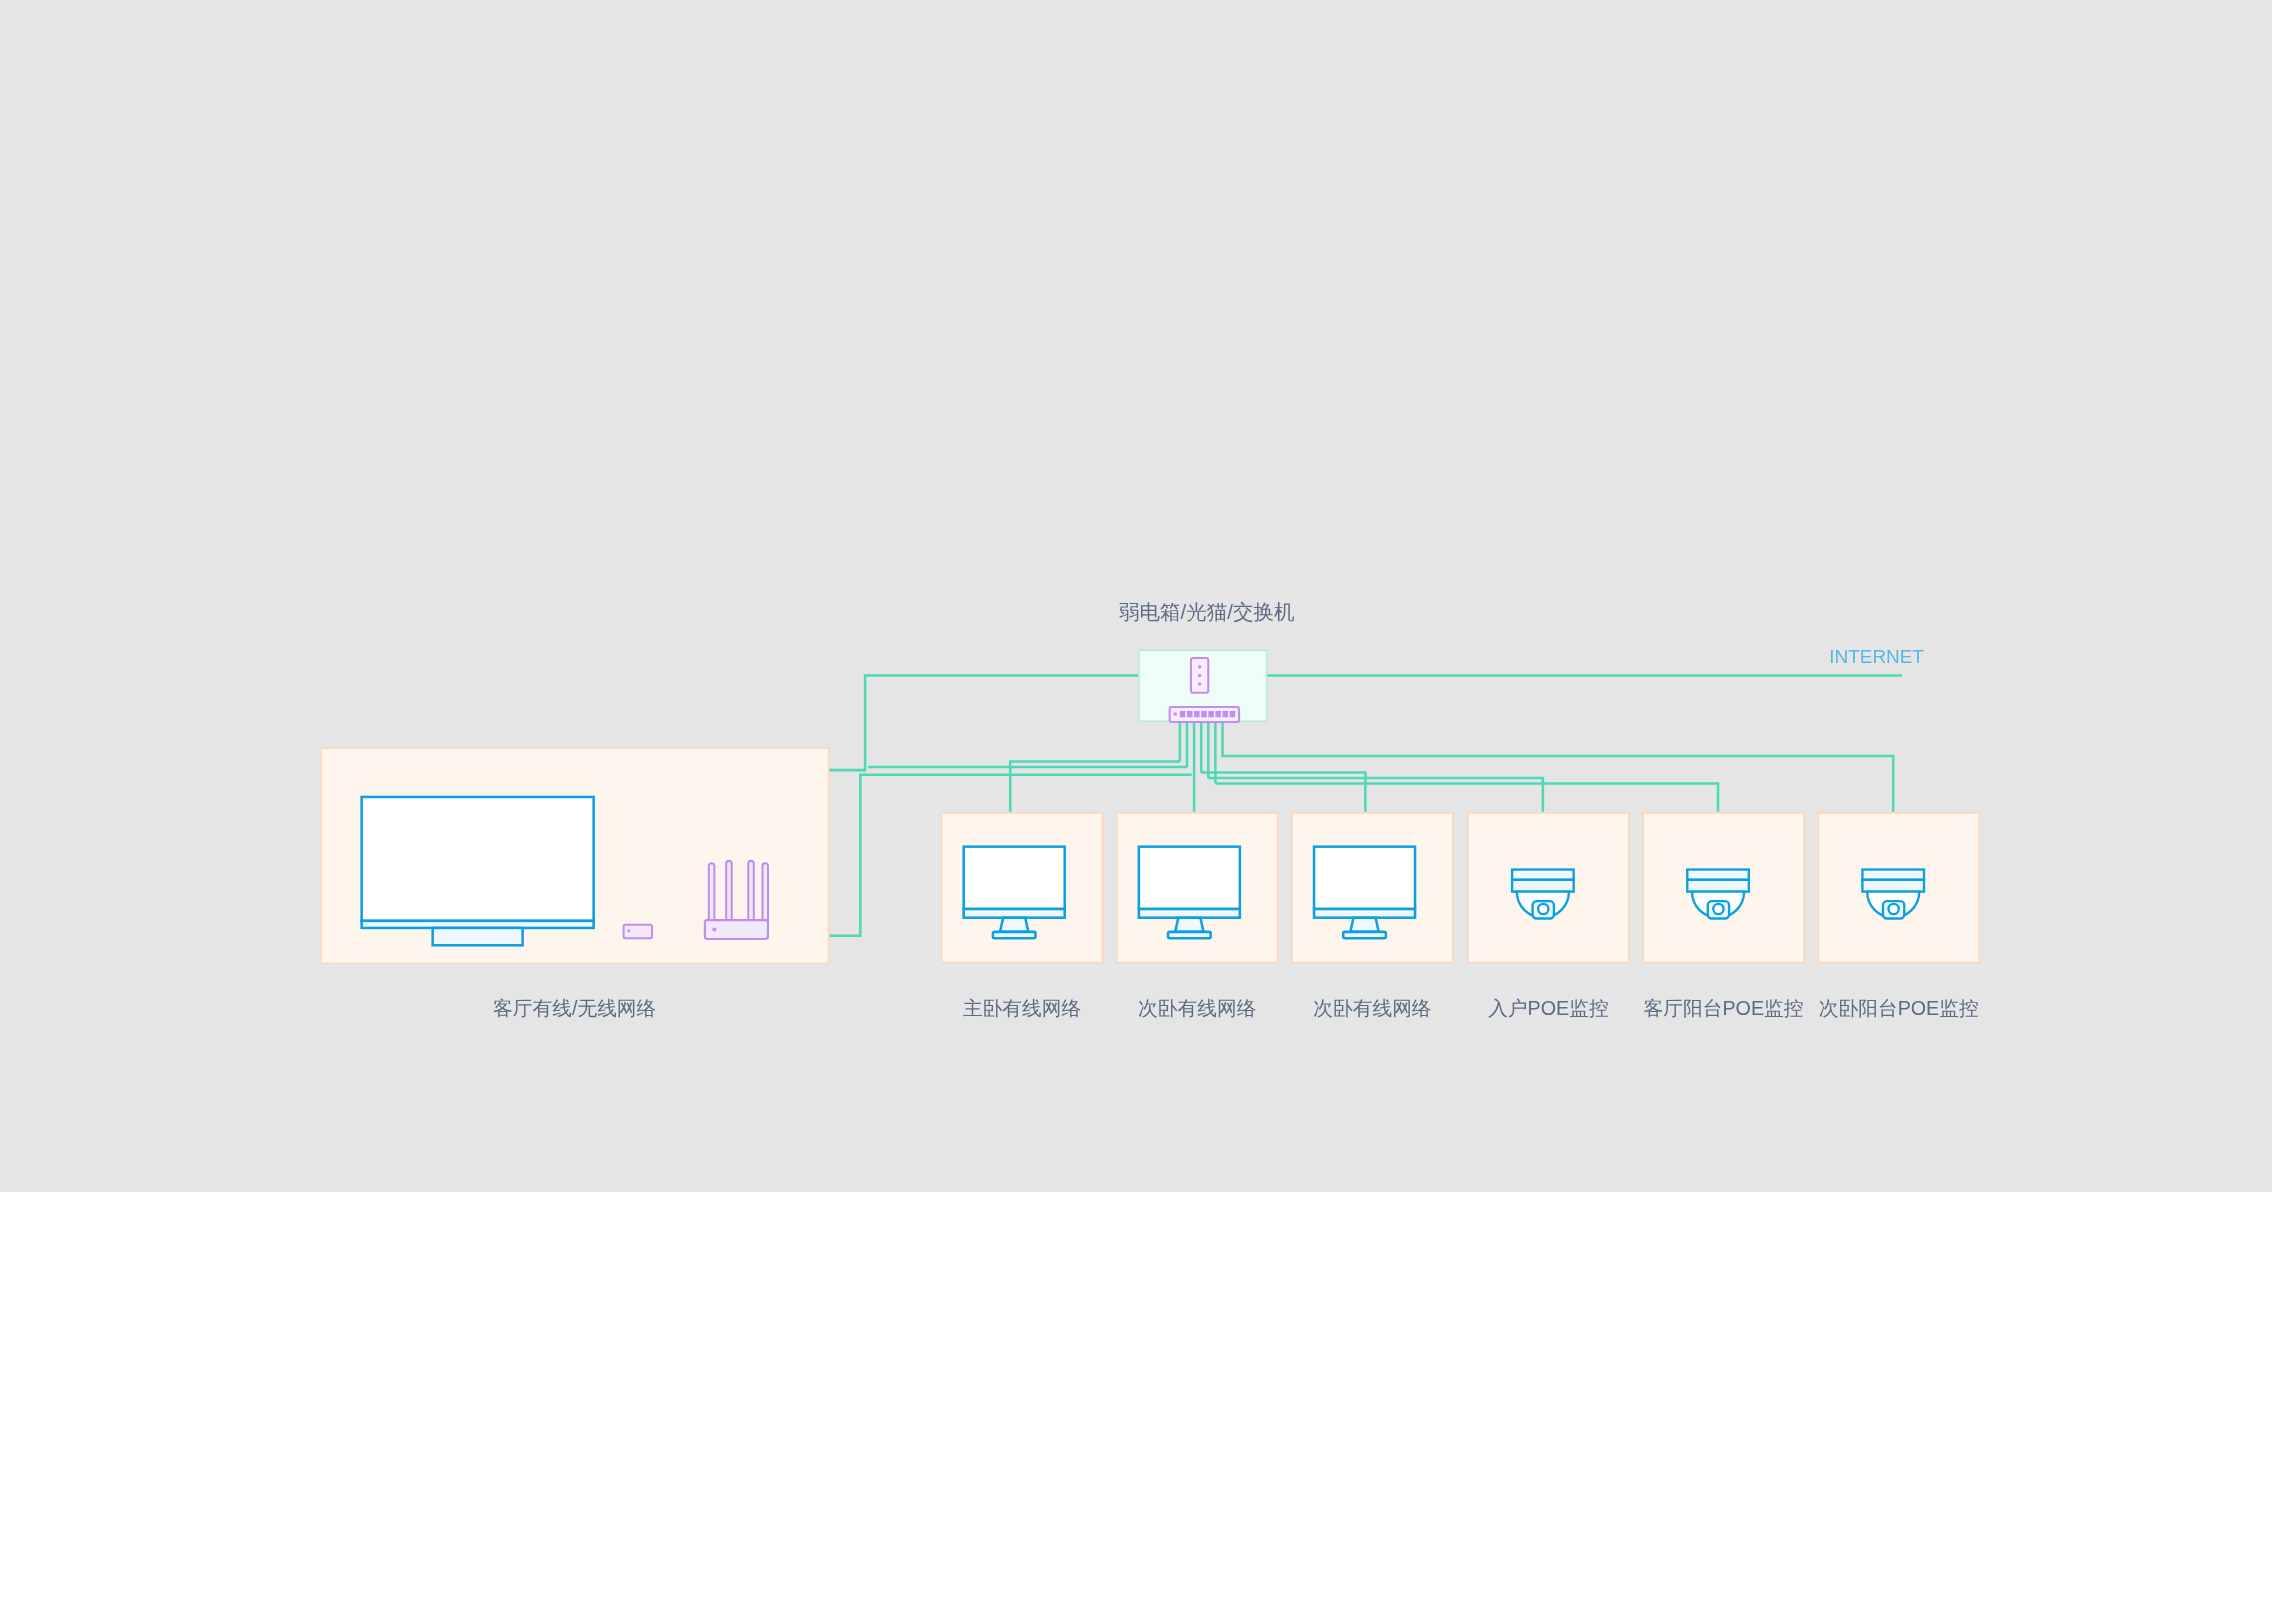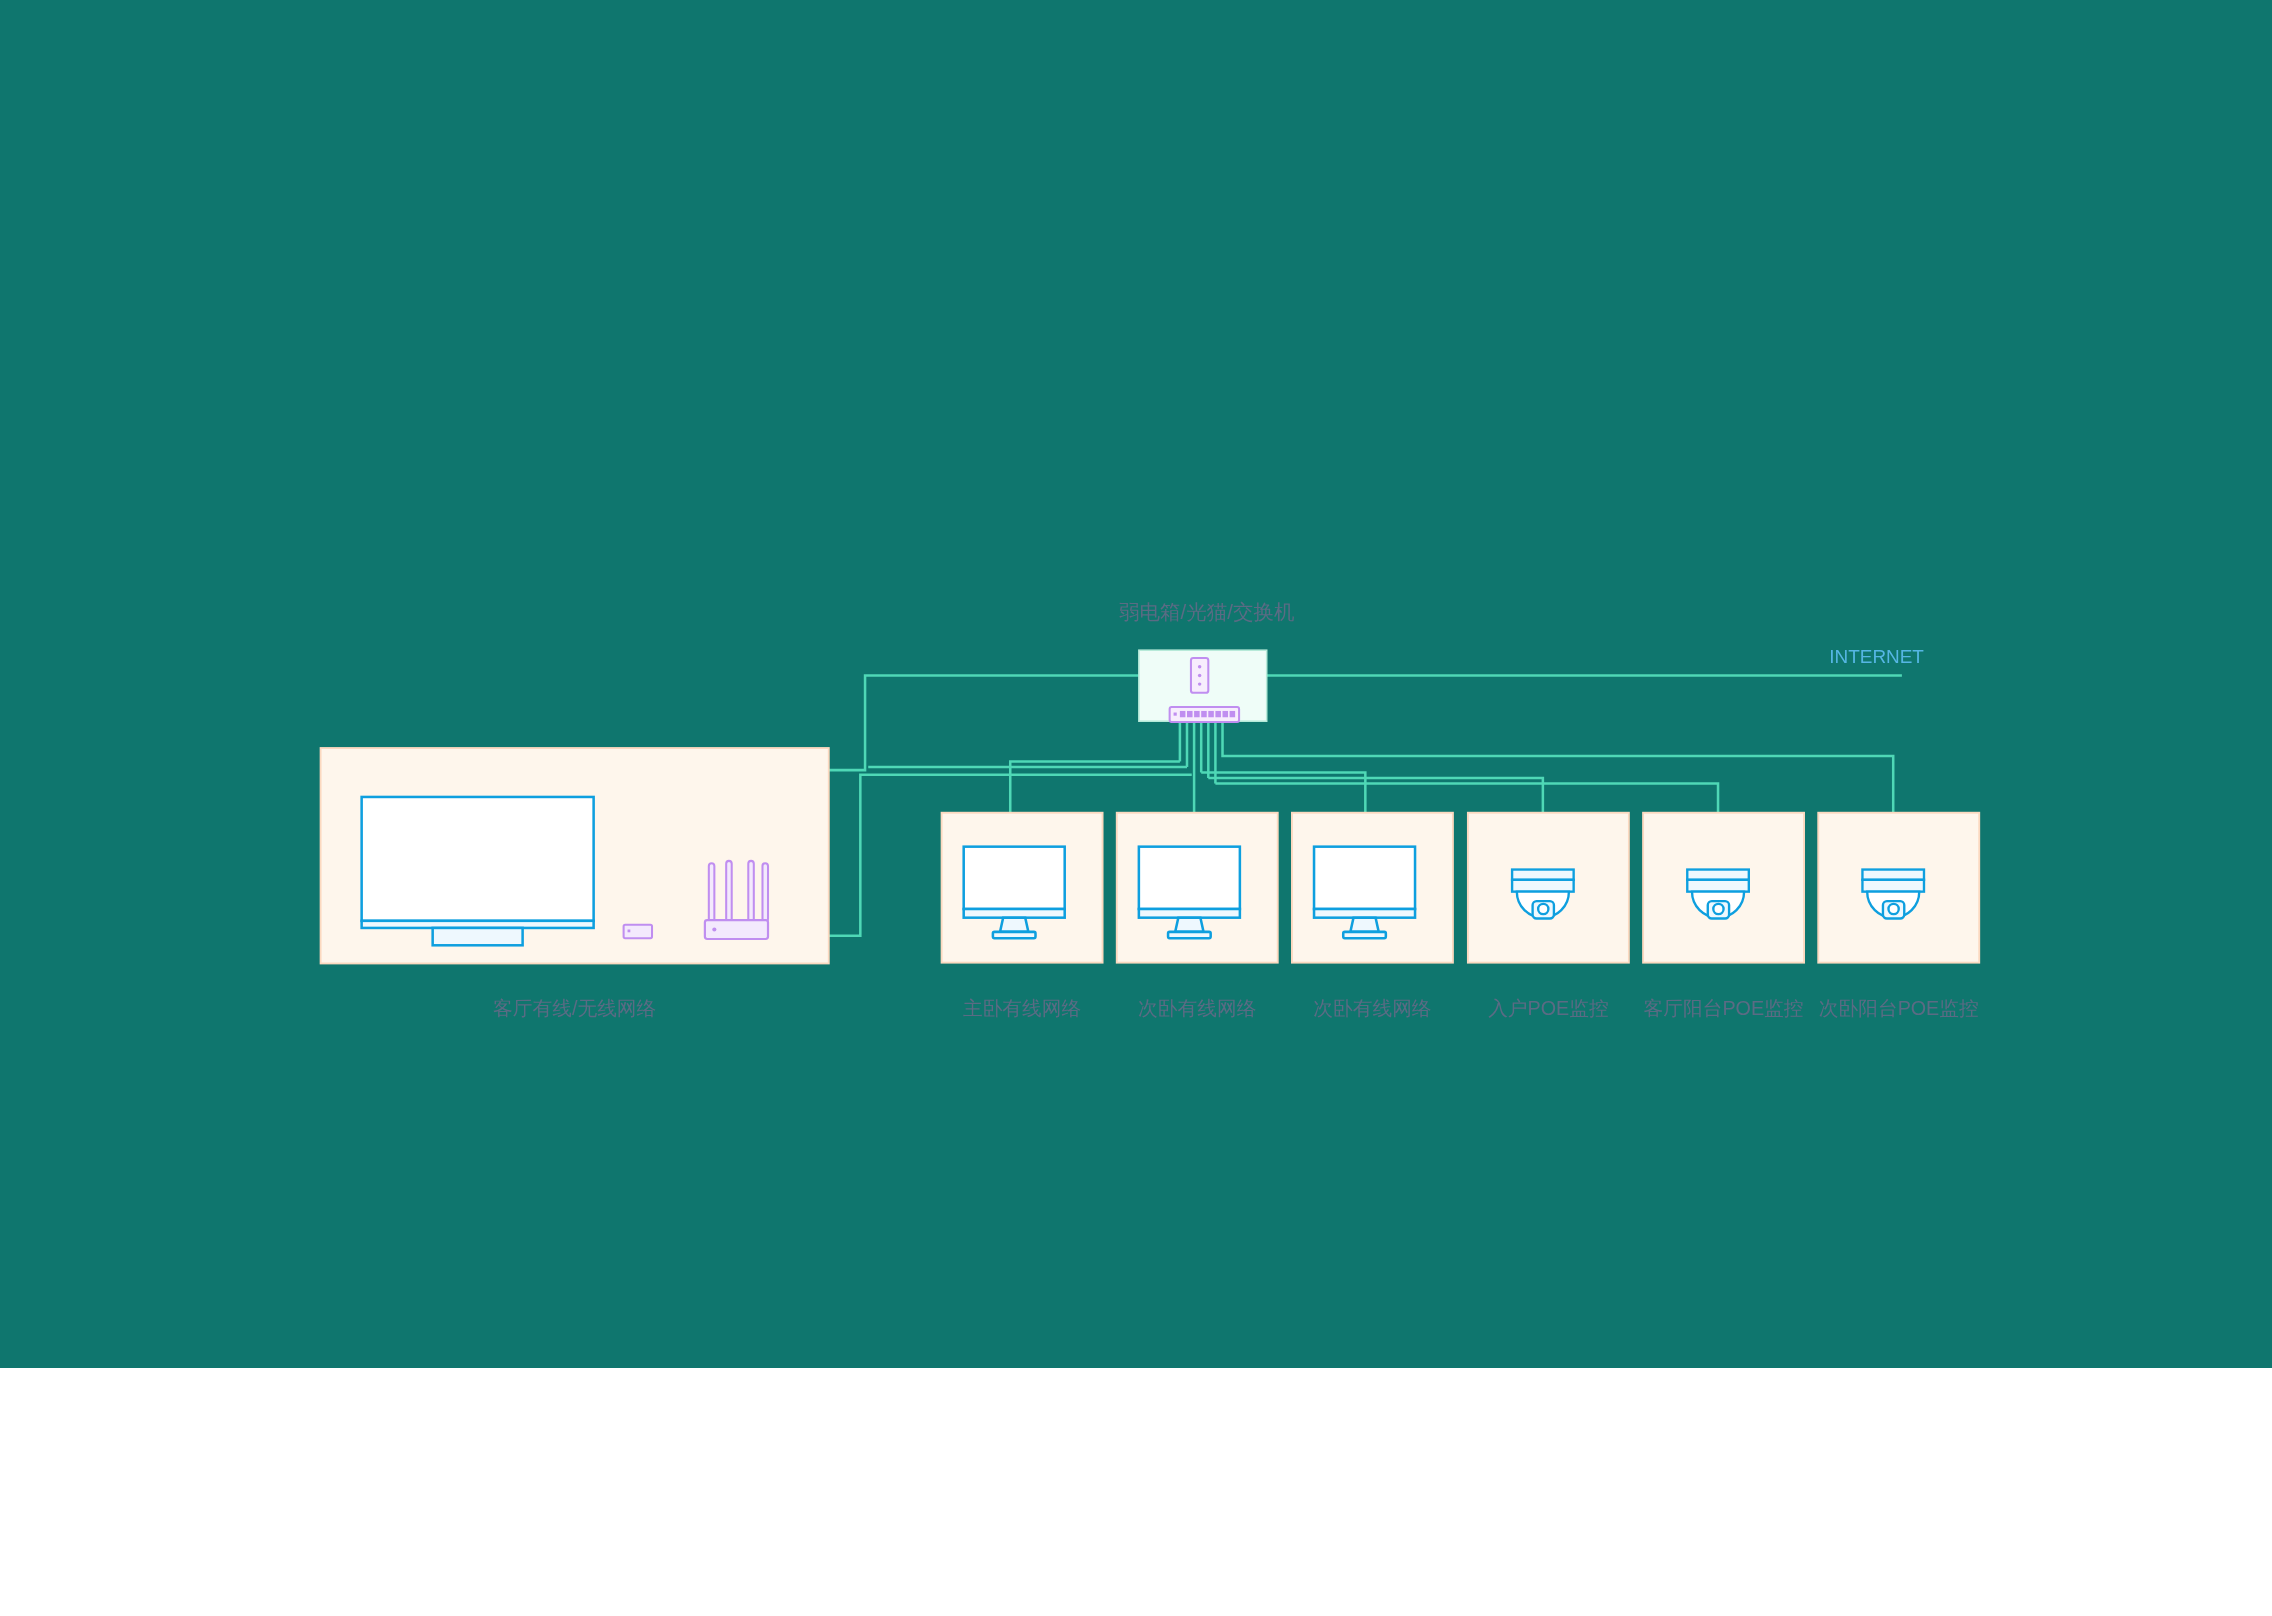--- a/index.html
+++ b/index.html
@@ -1,18 +1,18 @@
 <!DOCTYPE html>
 <html style="font-size:12.6px"><head>
 <meta charset="utf-8">
 <style>
   html,body{margin:0;padding:0;background:#ffffff;}
   body{width:2273px;height:1616px;overflow:hidden;
        font-family:"Liberation Sans","DejaVu Sans",sans-serif;}
-  #stage{position:relative;width:2273px;height:1368px;background:#0f766e;}
+  #stage{position:relative;width:2273px;height:1192px;background:#e5e5e5;}
   svg#diagram{position:absolute;left:0;top:0;width:2273px;height:1616px;display:block;}
   .zone-label{font-size:25px;fill:#5b6b84;font-family:"Liberation Sans","DejaVu Sans",sans-serif;
               text-anchor:middle;dominant-baseline:middle;}
   .box-title{font-size:26px;fill:#5b6b84;font-family:"Liberation Sans","DejaVu Sans",sans-serif;
              text-anchor:middle;dominant-baseline:middle;}
   .net-label{font-size:24px;fill:#56b6e4;font-family:"Liberation Sans","DejaVu Sans",sans-serif;
              text-anchor:start;dominant-baseline:middle;}
 </style>
 </head>
 <body>

